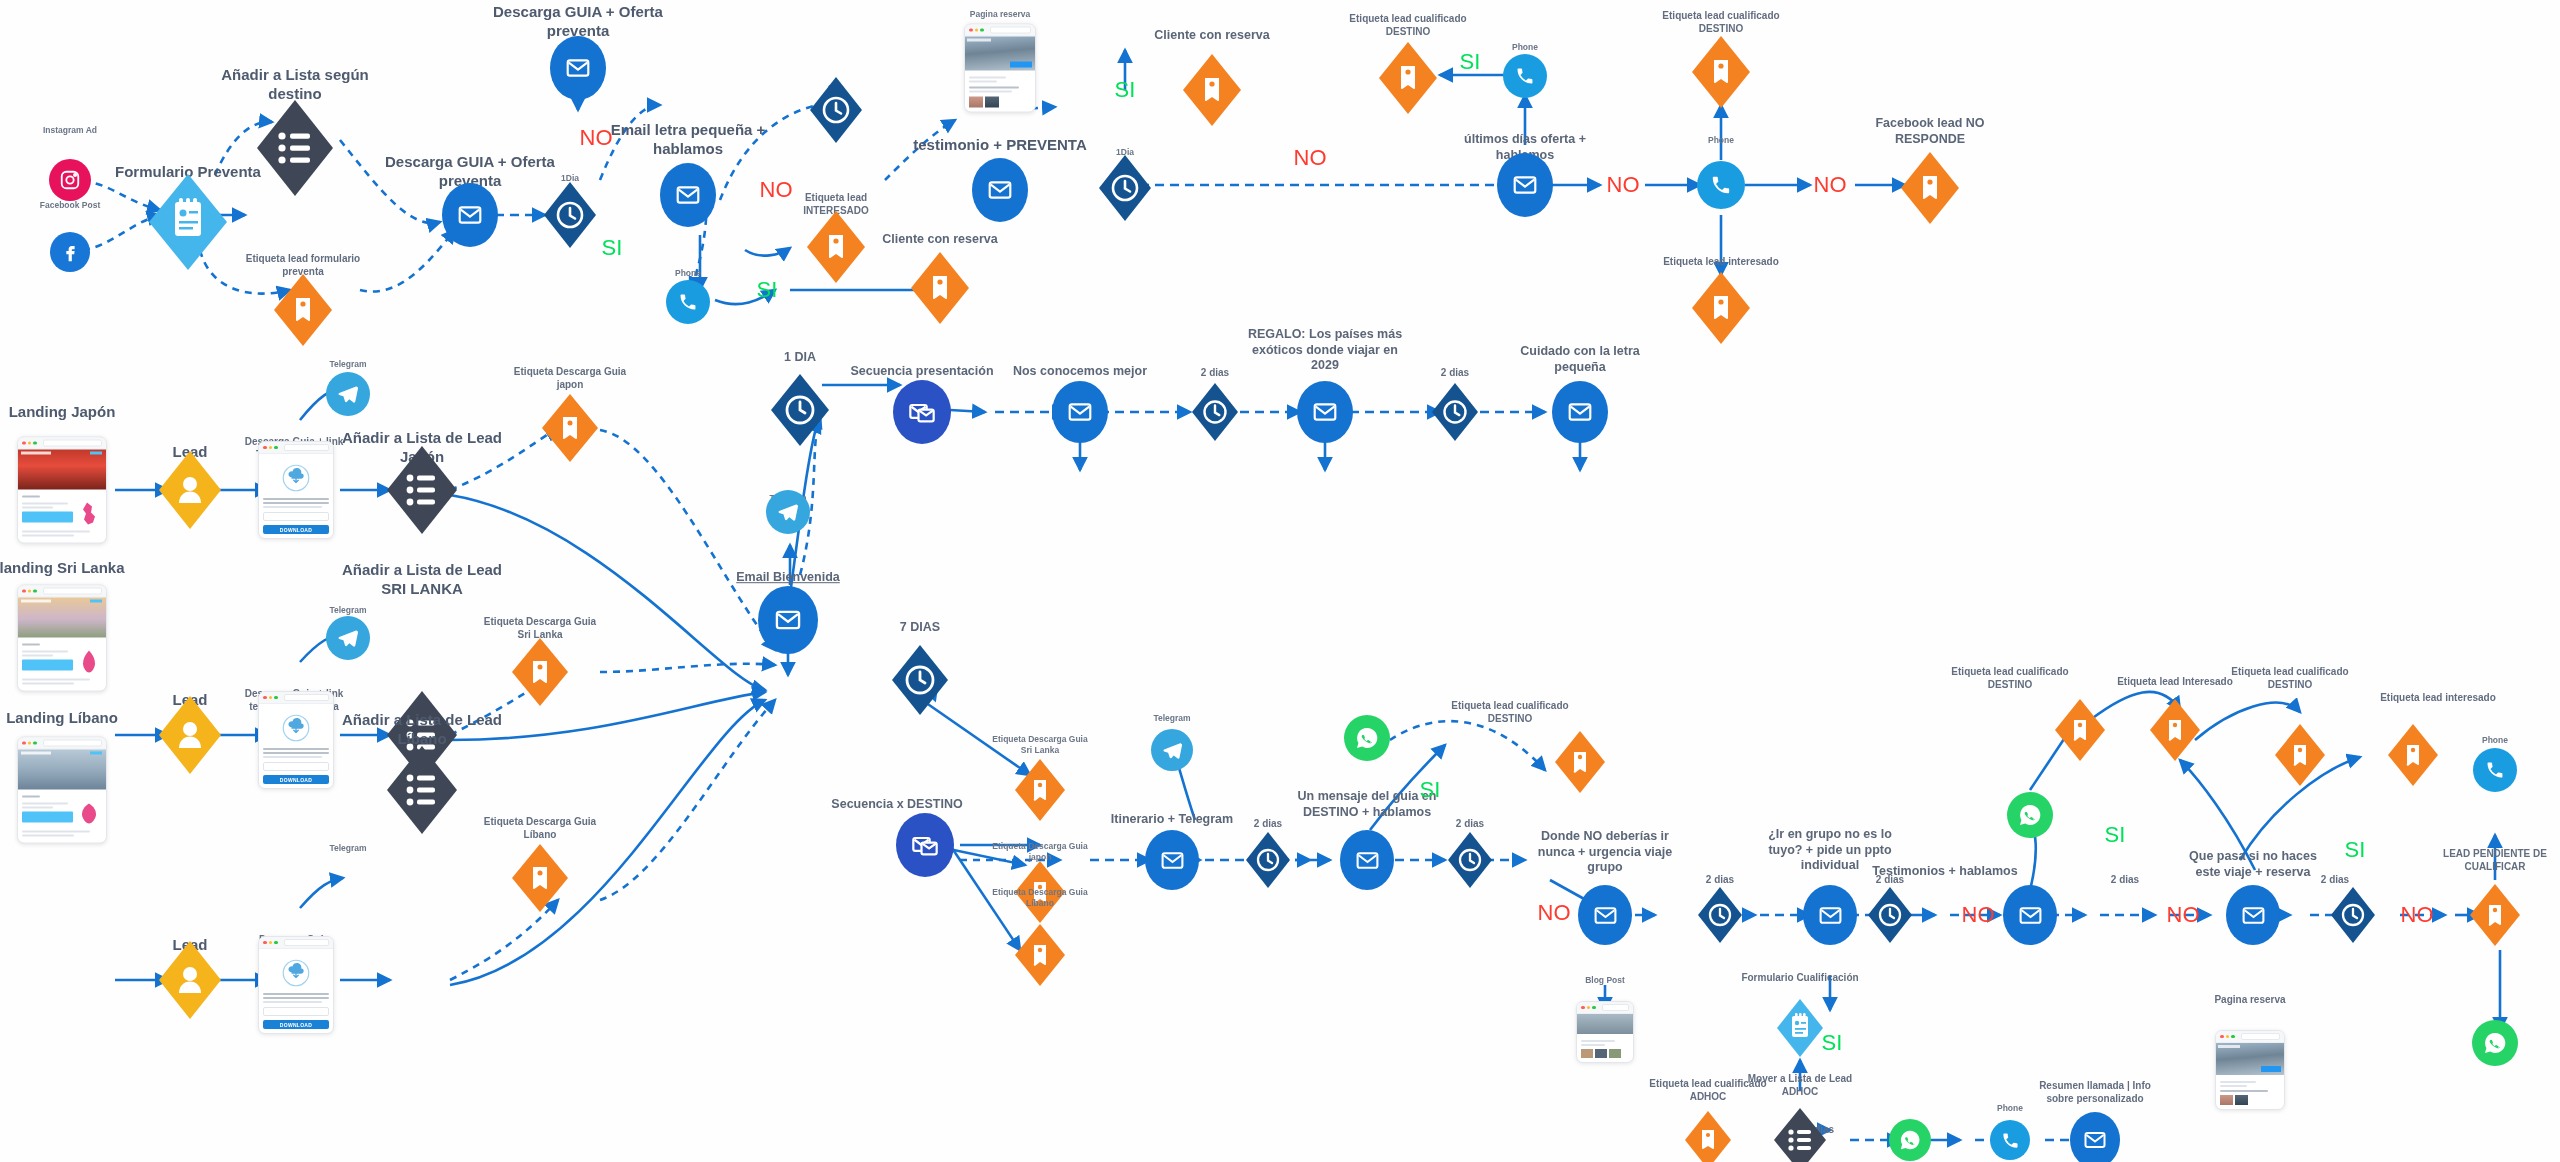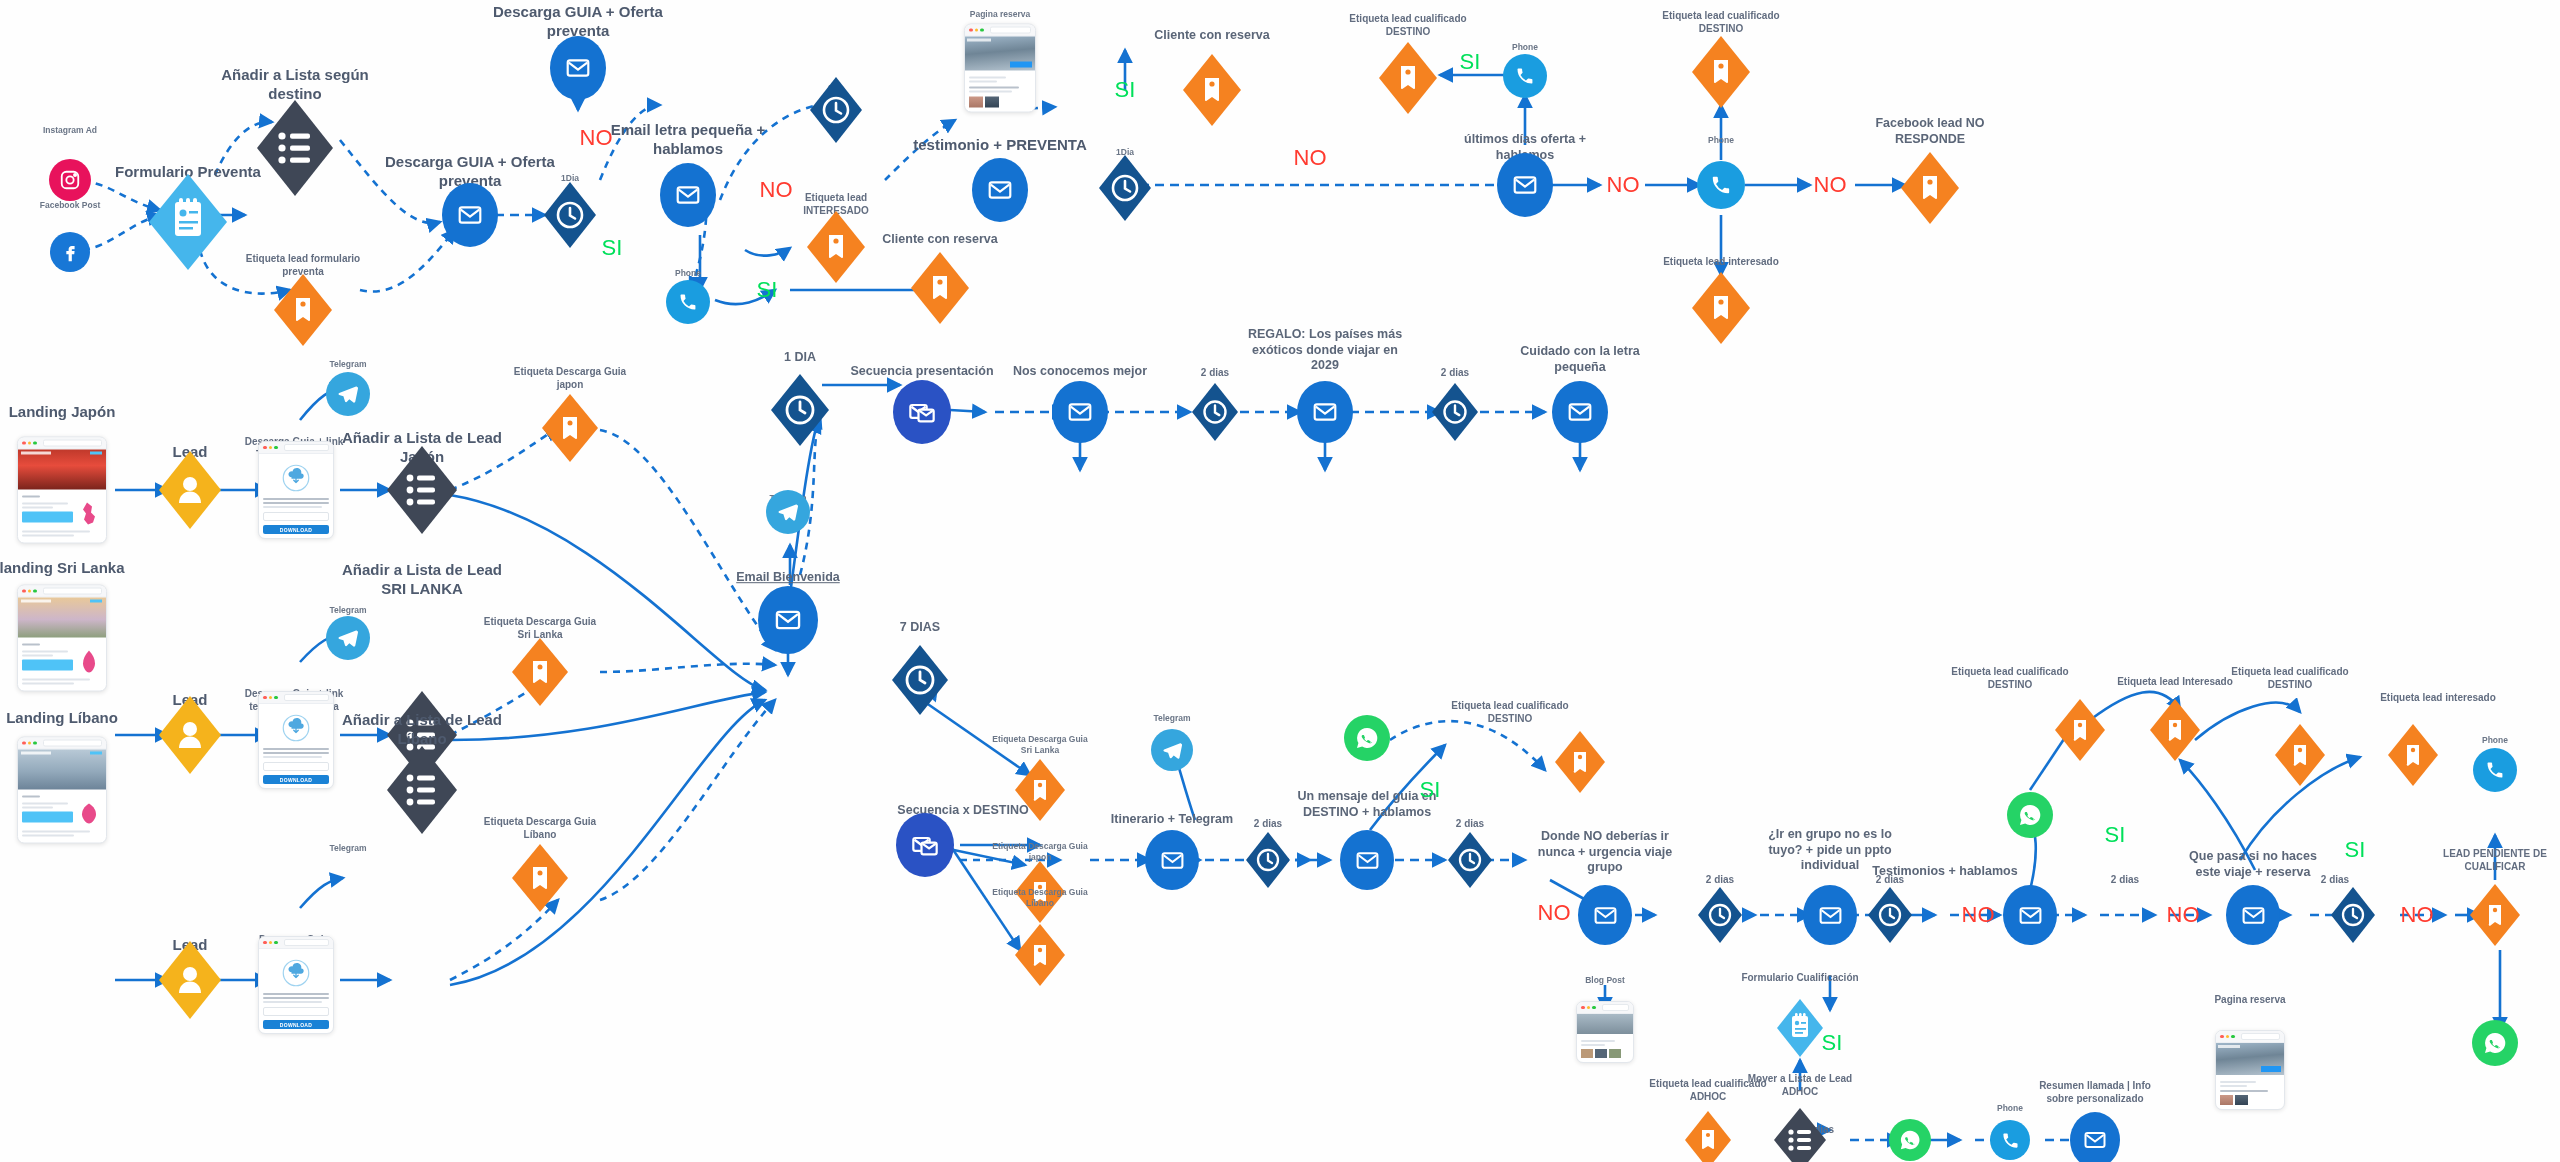--- a/index.html
+++ b/index.html
@@ -733,21 +733,21 @@
 
   <div class="lbl mid" style="left:920px;top:628px;">7 DIAS</div>
   <div class="node" style="left:920px;top:680px;">
     <svg width="56" height="70" viewBox="0 0 56 70">
         <path d="M28 0 56 35 28 70 0 35z" fill="#14538f"></path>
       <circle cx="28" cy="35" r="13" fill="none" stroke="#fff" stroke-width="2.8"></circle>
         <path d="M28 27v8l5 3" stroke="#fff" stroke-width="2.8" fill="none" stroke-linecap="round"></path>
     </svg>
   </div>
 
-  <div class="lbl mid" style="left:963px;top:805px;width:160px;margin-top:6px;">Secuencia x DESTINO</div>
+  <div class="lbl mid" style="left:897px;top:805px;width:160px;">Secuencia x DESTINO</div>
   <div class="node" style="left:925px;top:845px;">
     <div class="circ" style="width:58px;height:64px;background:#2a52c4;">
       <svg width="28" height="28" viewBox="0 0 24 24" fill="none" stroke="#fff" stroke-width="1.9">
         <rect x="2" y="6" width="14" height="11" rx="1.6"></rect>
           <path d="M3 7.5 9 12l6-4.5"></path>
         <rect x="9" y="10" width="13" height="10" rx="1.6" fill="#2a52c4"></rect>
           <path d="M10 11 15.5 15 21 11"></path>
       </svg>
     </div>
   </div>

